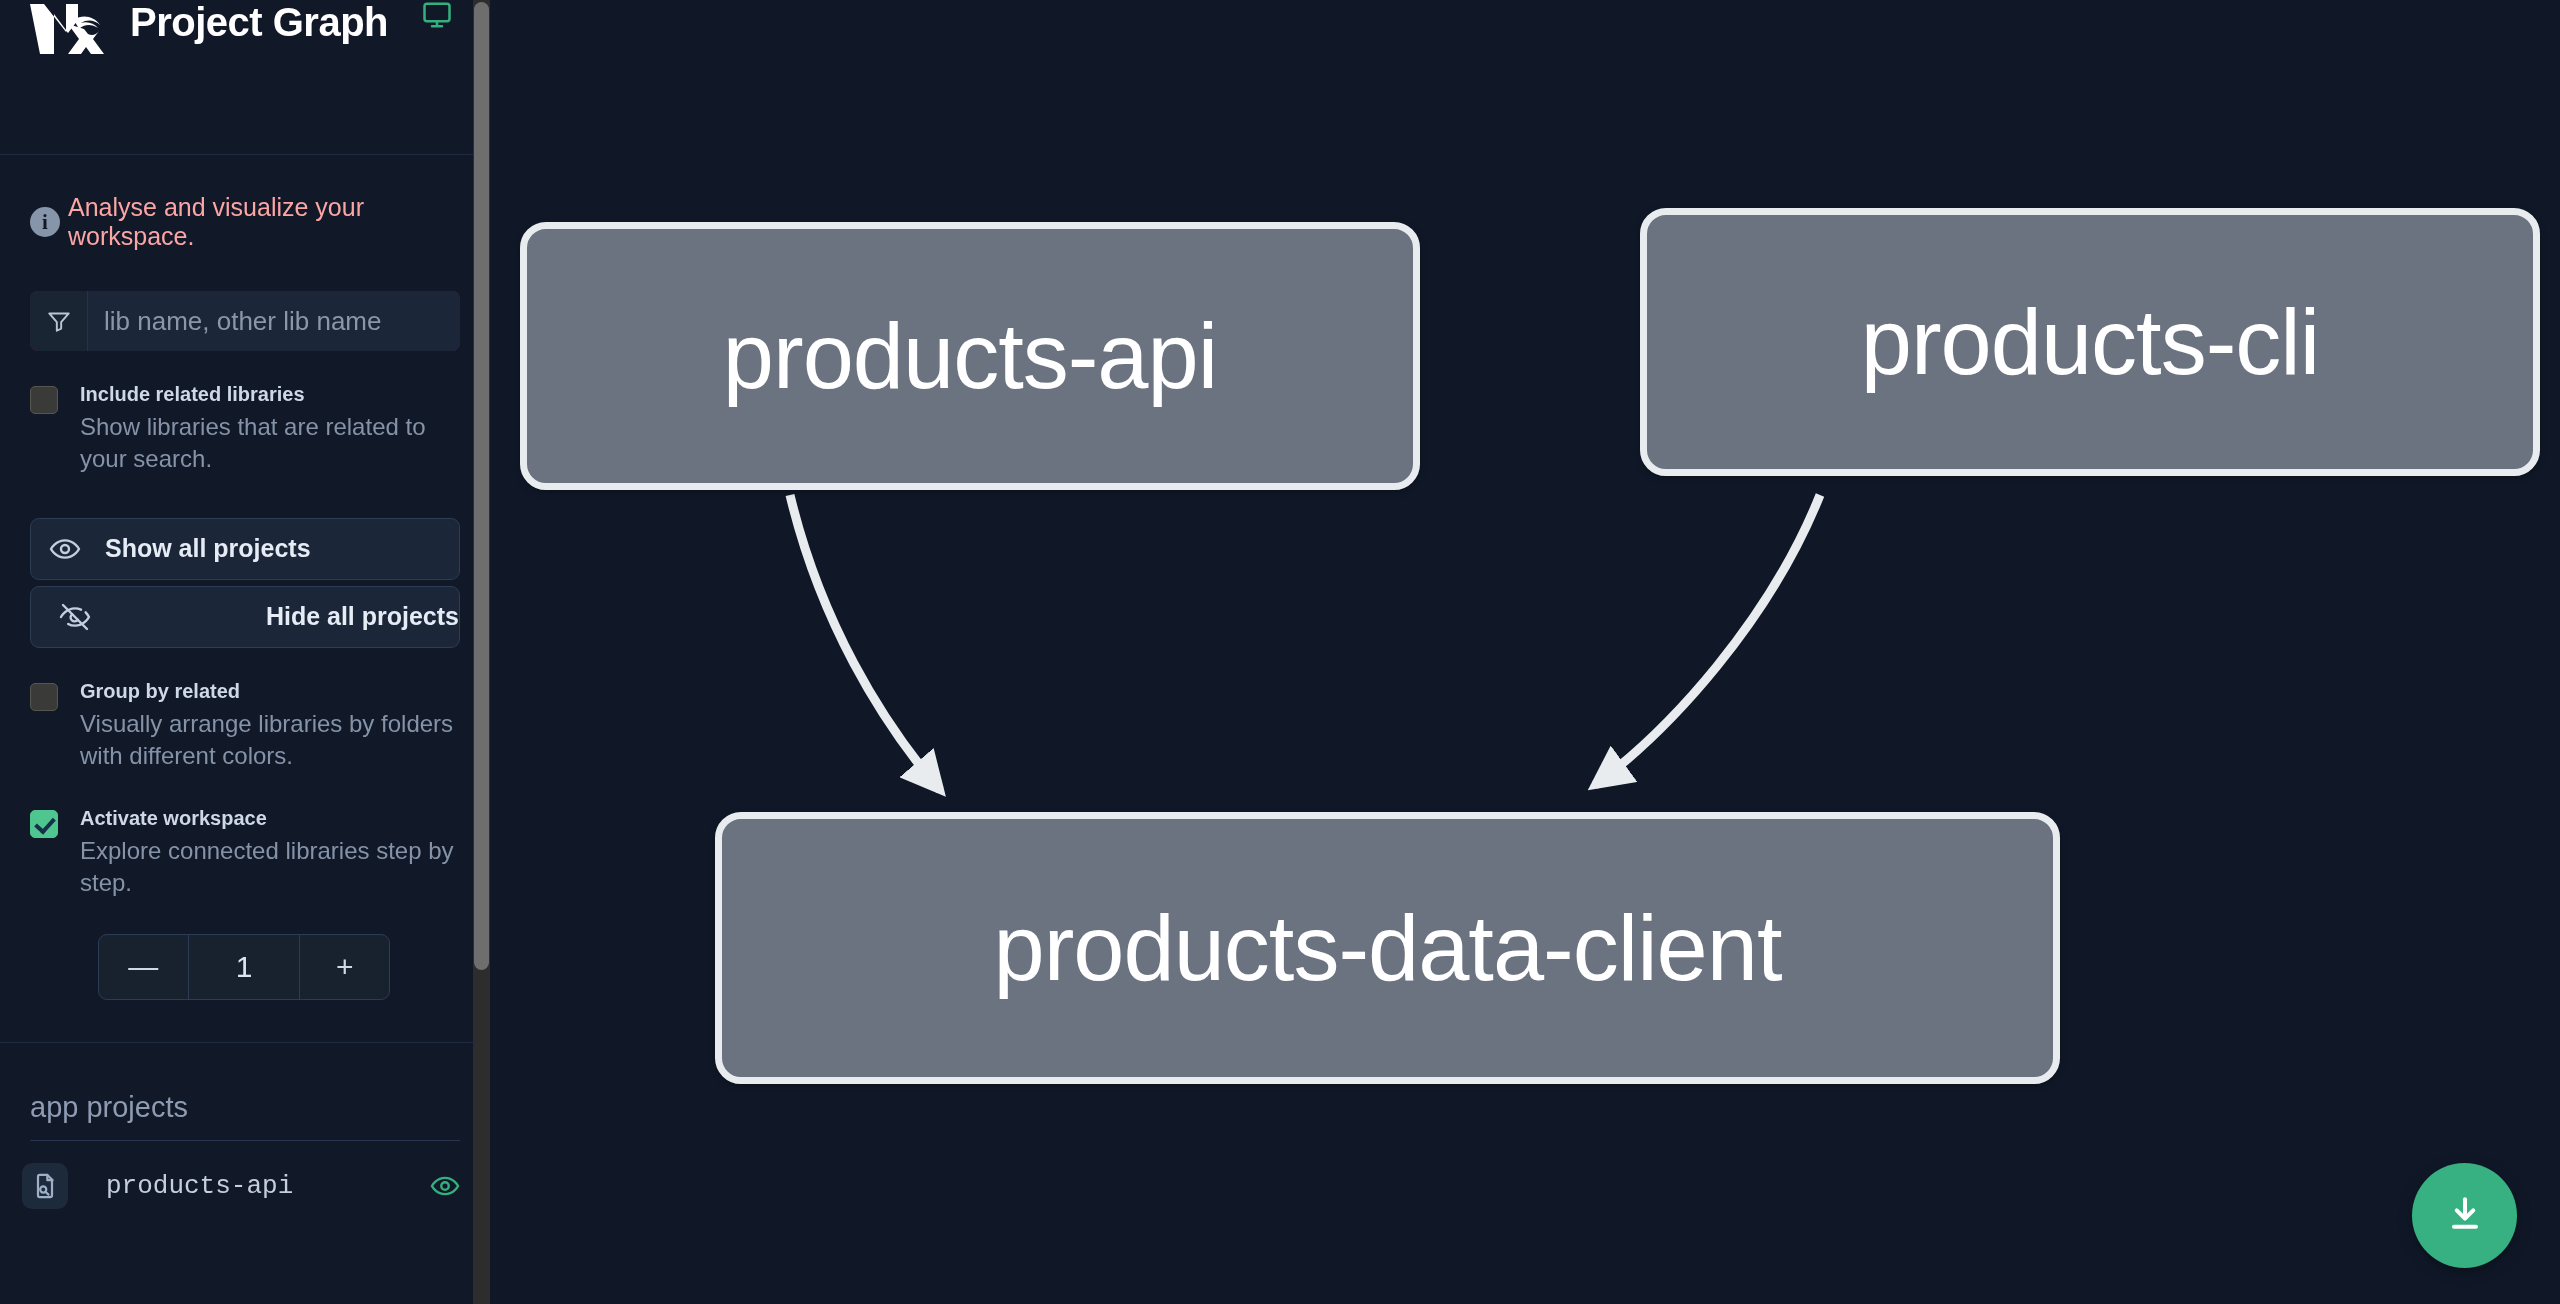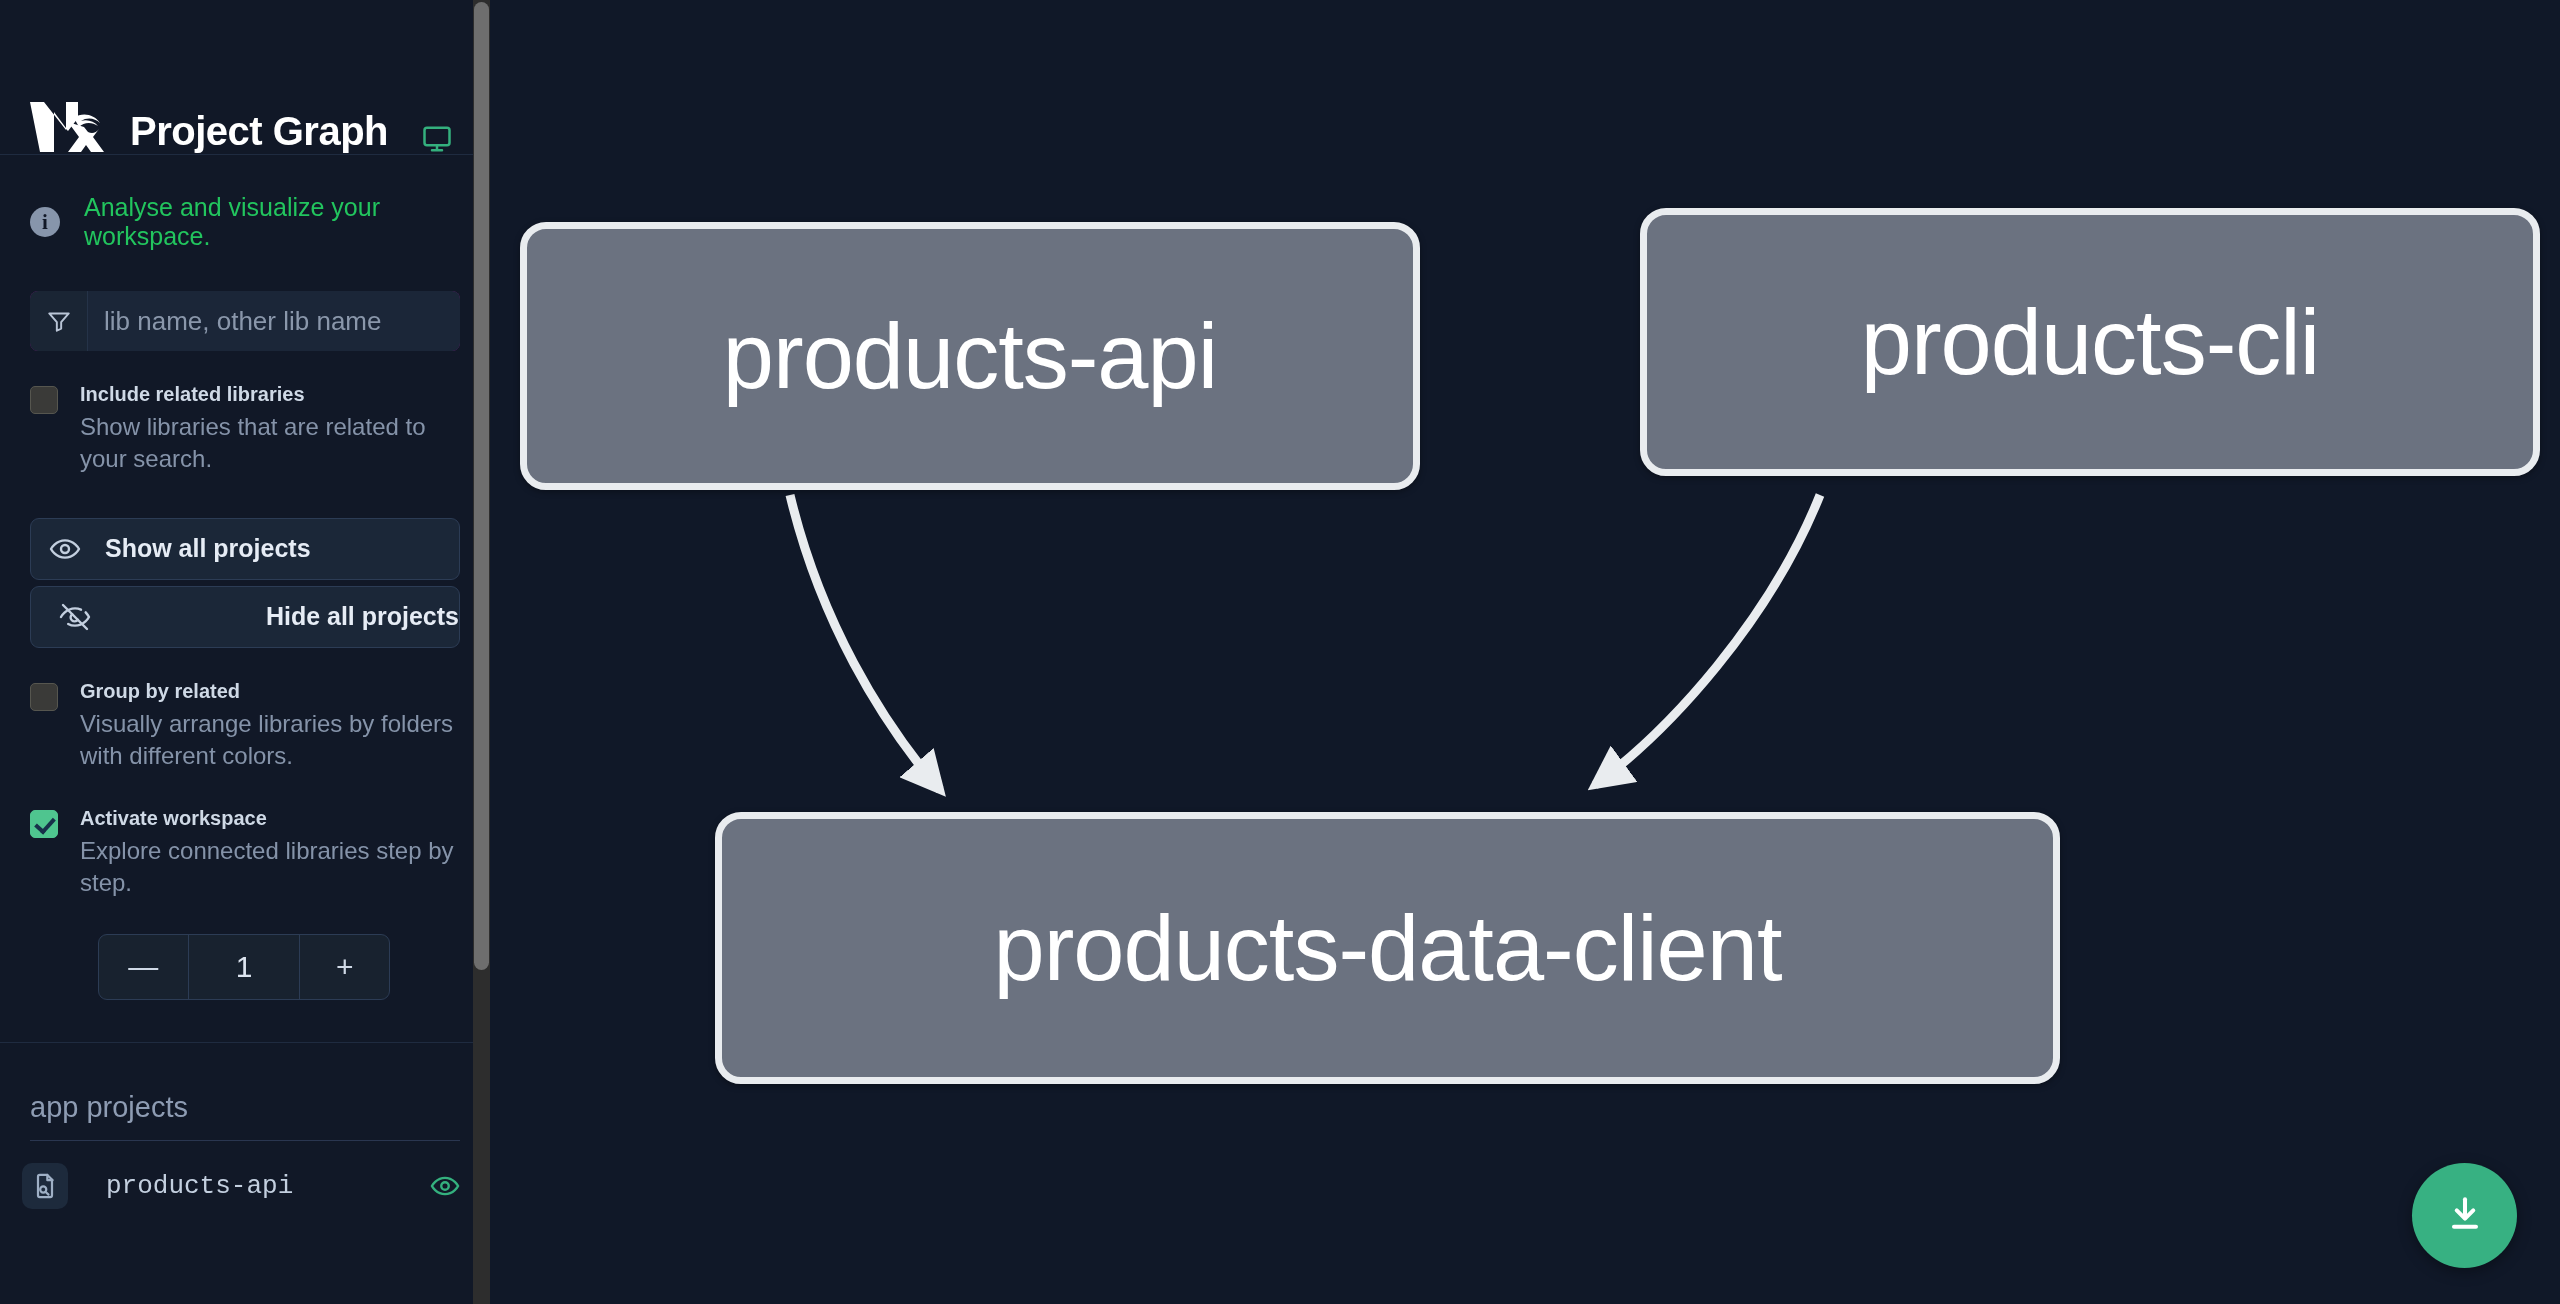--- a/index.html
+++ b/index.html
@@ -29,21 +29,21 @@
     height: 1304px;
     background: #111827;
     flex: 0 0 490px;
     overflow: hidden;
   }
 
   .sidebar-header {
     height: 155px;
     box-sizing: border-box;
     display: flex;
-    align-items: flex-end;
+    align-items: flex-start;
     padding-left: 28px;
     border-bottom: 1px solid #1f2b40;
   }
   .nx-logo {
     width: 76px;
     height: 56px;
     flex: 0 0 76px;
     margin-right: 26px;
     position: relative;
   }
@@ -76,22 +76,22 @@
     color: #111827;
     font-size: 21px;
     font-weight: 700;
     font-family: "Liberation Serif", serif;
     display: flex;
     align-items: center;
     justify-content: center;
     line-height: 1;
   }
   .info-text {
-    margin-left: 24px;
-    color: #22c55e;
+    margin-left: 8px;
+    color: #fca5a5;
     font-size: 25px;
   }
 
   
   .search-wrap {
     margin: 40px 30px 0 30px;
     height: 60px;
     display: flex;
     align-items: stretch;
     background: #701a75;

